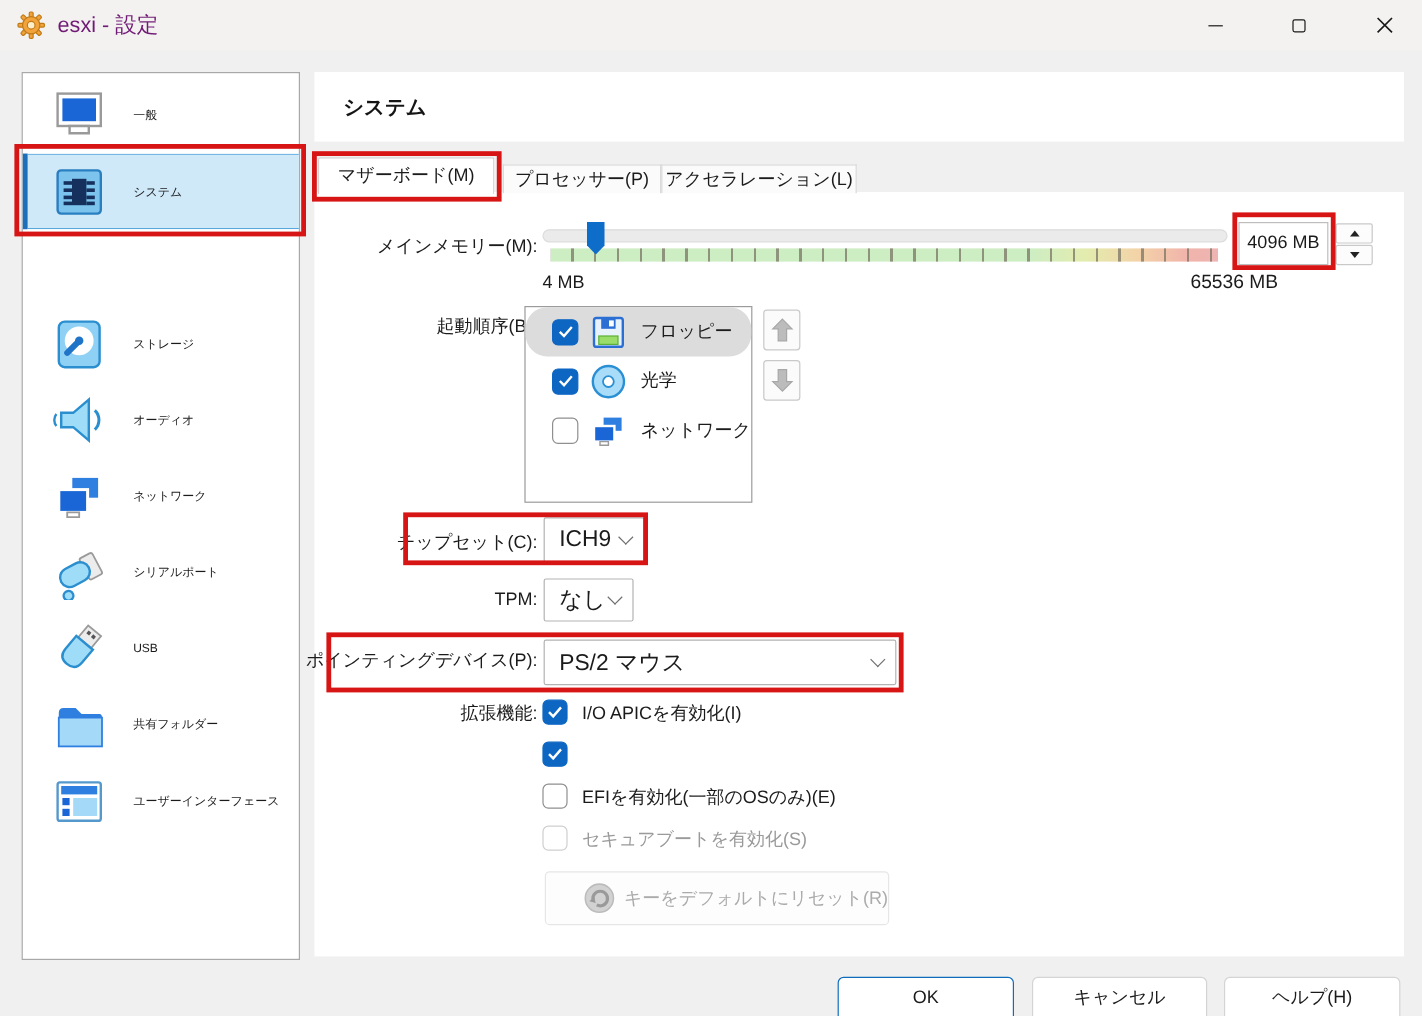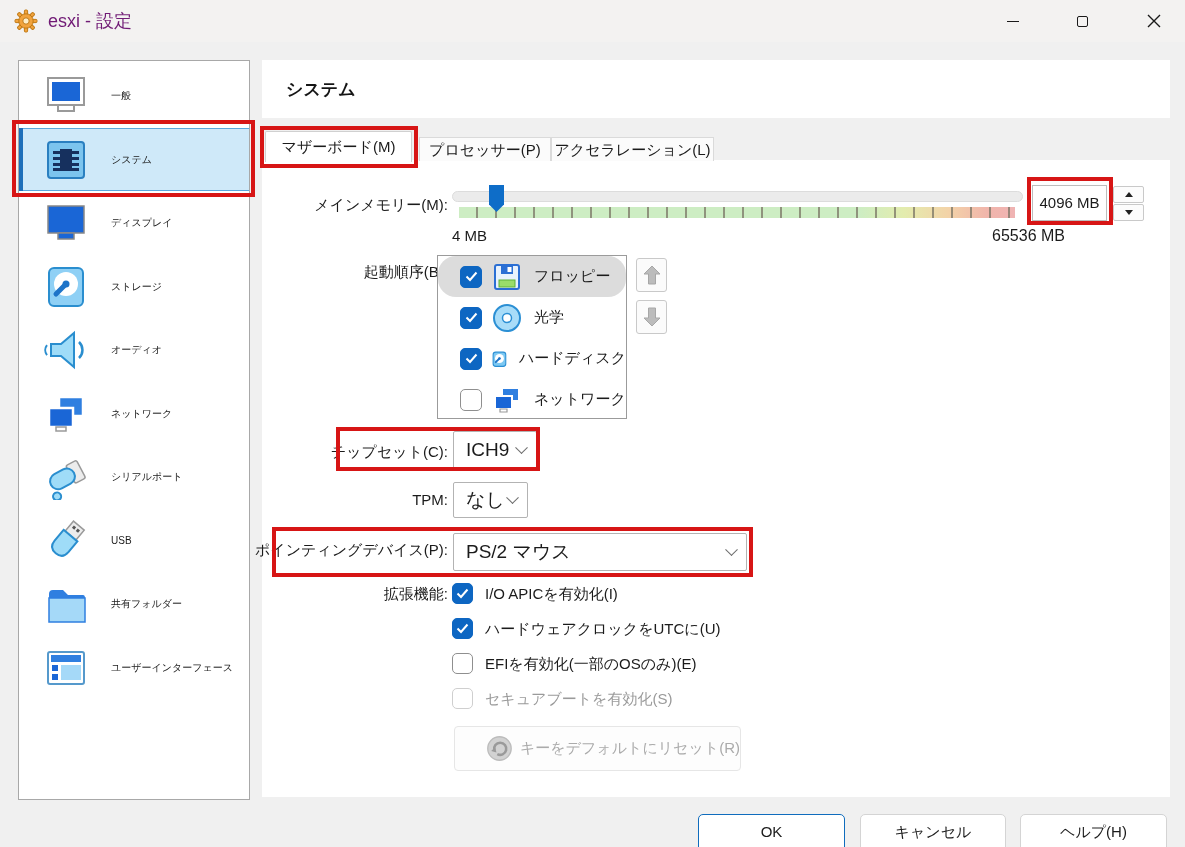--- a/index.html
+++ b/index.html
@@ -146,27 +146,20 @@
             <rect x="10" y="26" width="7" height="3"></rect>
             <rect x="10" y="31" width="7" height="3"></rect>
           <rect x="29" y="14" width="7" height="3"></rect>
             <rect x="29" y="20" width="7" height="3"></rect>
             <rect x="29" y="26" width="7" height="3"></rect>
             <rect x="29" y="31" width="7" height="3"></rect>
         </g>
       </svg>
       <span class="s-label">システム</span>
     </div>
-    <div class="side-item" style="top:130px">
-      <svg class="ico" viewBox="0 0 46 46">
-        <rect x="5" y="6" width="36" height="27" fill="#1a66d6" stroke="#888" stroke-width="1.5"></rect>
-        <path d="M15 33 h16 v6 h-16 z" fill="#1a66d6" stroke="#888" stroke-width="1.5"></path>
-      </svg>
-      <span class="s-label">ディスプレイ</span>
-    </div>
     <div class="side-item" style="top:194px">
       <svg class="ico" viewBox="0 0 46 46">
         <rect x="6" y="4" width="34" height="38" rx="5" fill="#8fd0f5" stroke="#2a8ecf" stroke-width="2"></rect>
         <circle cx="23" cy="20" r="12" fill="#fff"></circle>
         <path d="M23 20 L13 30" stroke="#1f74c8" stroke-width="5" stroke-linecap="round"></path>
         <circle cx="23" cy="20" r="3.5" fill="#1f74c8"></circle>
       </svg>
       <span class="s-label">ストレージ</span>
     </div>
     <div class="side-item" style="top:257px">
@@ -271,34 +264,20 @@
             <polyline points="1.5,5.5 5,9 11.5,1.5" fill="none" stroke="#fff" stroke-width="2"></polyline>
           </svg>
       </span>
       <svg class="b-ico" viewBox="0 0 32 32">
         <circle cx="16" cy="16" r="13" fill="#a8dcf8" stroke="#2b8fd4" stroke-width="2"></circle>
         <circle cx="16" cy="16" r="4.5" fill="#fff" stroke="#2b8fd4" stroke-width="1.5"></circle>
       </svg>
       <span class="b-label">光学</span>
     </div>
     <div class="bootrow">
-      <span class="cb on">
-        <svg width="13" height="11" viewBox="0 0 13 11">
-            <polyline points="1.5,5.5 5,9 11.5,1.5" fill="none" stroke="#fff" stroke-width="2"></polyline>
-          </svg>
-      </span>
-      <svg class="b-ico" viewBox="0 0 32 32">
-        <rect x="4" y="3" width="24" height="27" rx="5" fill="#7cc8f2" stroke="#2b8fd4" stroke-width="2"></rect>
-        <circle cx="16" cy="15" r="8.5" fill="#fff"></circle>
-        <path d="M16 15 L9 22" stroke="#1f74c8" stroke-width="3.5" stroke-linecap="round"></path>
-        <circle cx="16" cy="15" r="2.5" fill="#1f74c8"></circle>
-      </svg>
-      <span class="b-label">ハードディスク</span>
-    </div>
-    <div class="bootrow">
       <span class="cb off"></span>
       <svg class="b-ico" viewBox="0 0 32 32">
         <rect x="11" y="4" width="17" height="13" fill="#2f7fe0" stroke="#fff" stroke-width="2"></rect>
         <rect x="4" y="12" width="17" height="13" fill="#1a66d6" stroke="#fff" stroke-width="2"></rect>
         <path d="M9 25 h7 v3 h-7 z" fill="#fff" stroke="#9a9a9a" stroke-width="1.2"></path>
       </svg>
       <span class="b-label">ネットワーク</span>
     </div>
   </div>
   <div class="updown" style="top:258px">
@@ -337,21 +316,20 @@
         <polyline points="1.5,5.5 5,9 11.5,1.5" fill="none" stroke="#fff" stroke-width="2"></polyline>
       </svg>
   </span>
   <span class="feat-label" style="top:585px">I/O APICを有効化(I)</span>
 
   <span class="cb on feat-cb" style="top:618px">
     <svg width="13" height="11" viewBox="0 0 13 11">
         <polyline points="1.5,5.5 5,9 11.5,1.5" fill="none" stroke="#fff" stroke-width="2"></polyline>
       </svg>
   </span>
-  <span class="feat-label" style="top:620px">ハードウェアクロックをUTCに(U)</span>
 
   <span class="cb off feat-cb" style="top:653px"></span>
   <span class="feat-label" style="top:655px">EFIを有効化(一部のOSのみ)(E)</span>
 
   <span class="cb off dis feat-cb" style="top:688px"></span>
   <span class="feat-label dis" style="top:690px">セキュアブートを有効化(S)</span>
 
   <div class="resetbtn">
     <svg width="31" height="31" viewBox="0 0 31 31">
       <circle cx="15.5" cy="15.5" r="13.5" fill="#d2d2d2" stroke="#bcbcbc" stroke-width="1.5"></circle>

